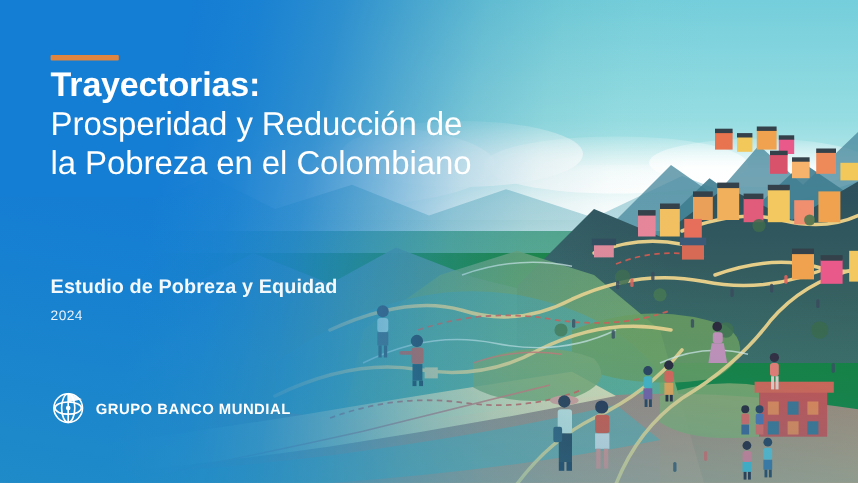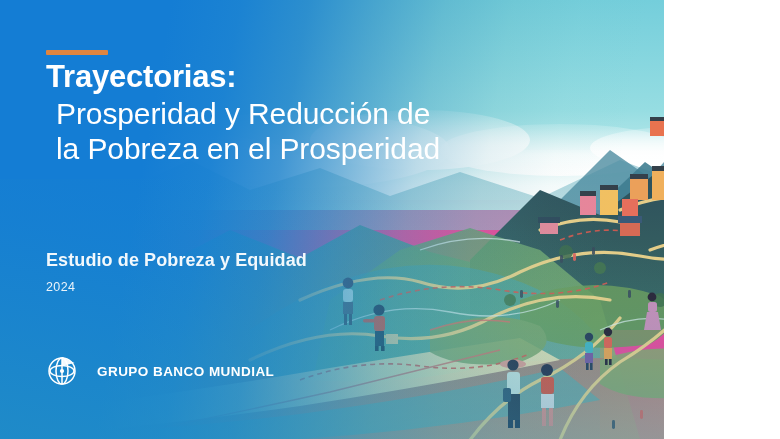--- a/index.html
+++ b/index.html
@@ -1,22 +1,22 @@
 <!DOCTYPE html>
 <html><head>
 <meta charset="utf-8">
 <style>
   html,body{margin:0;padding:0;background:#fff;}
   body{font-family:"Liberation Sans", sans-serif;}
 
   #cover{
     position:relative;
-    width:664px;height:439px;
+    width:780px;height:439px;
     overflow:hidden;
-    background:#ec4899;
+    background:#15803d;
   }
 
   
   .art{position:absolute;inset:0;}
   .art svg{display:block;width:780px;height:439px;}
 
   
   #blue-overlay{
     position:absolute;left:0;top:0;width:780px;height:439px;
     background:
@@ -50,38 +50,38 @@
   #accent-rule{
     position:absolute;left:0;top:50px;width:62px;height:5px;
     background:#e0853f;border-radius:1px;
   }
   #title-main{
     position:absolute;left:0;top:59px;
     font-size:31px;font-weight:bold;letter-spacing:-0.2px;
     line-height:35px;color:#fff;white-space:nowrap;
   }
   #title-sub{
-    position:absolute;left:10px;top:96px;
+    position:absolute;left:0;top:96px;
     font-size:30px;font-weight:300;line-height:35px;
     color:#ffffff;letter-spacing:-0.1px;
   }
   #title-sub div{white-space:nowrap;}
   #study-line{
     position:absolute;left:0;top:250px;
     font-size:18px;font-weight:700;color:#f2f8fc;letter-spacing:0.1px;
   }
   #year-line{
     position:absolute;left:0;top:280px;
     font-size:12.5px;font-weight:400;color:#eaf3fa;letter-spacing:0.4px;
   }
 
   
   #logo{
     position:absolute;left:0;top:355px;
-    display:flex;align-items:center;gap:19px;
+    display:flex;align-items:center;gap:9px;
   }
   #logo .glyph{width:32px;height:32px;display:block;}
   #logo .wordmark{
     font-size:13.5px;font-weight:bold;color:#ffffff;letter-spacing:0.45px;
     white-space:nowrap;
   }
 </style>
 </head>
 <body>
 
@@ -389,21 +389,21 @@
   <div id="blue-overlay-bottom"></div>
 
   <div id="text-block">
 
     <div id="accent-rule"></div>
 
     <div id="title-main">Trayectorias:</div>
 
     <div id="title-sub">
       <div>Prosperidad y Reducción de</div>
-      <div>la Pobreza en el Prosperidad</div>
+      <div>la Pobreza en el Colombiano</div>
     </div>
 
     <div id="study-line">Estudio de Pobreza y Equidad</div>
 
     <div id="year-line">2024</div>
 
     <div id="logo">
       <span class="glyph">
         <svg viewBox="0 0 64 64" xmlns="http://www.w3.org/2000/svg" aria-hidden="true">
           <g fill="none" stroke="#ffffff" stroke-width="3">

